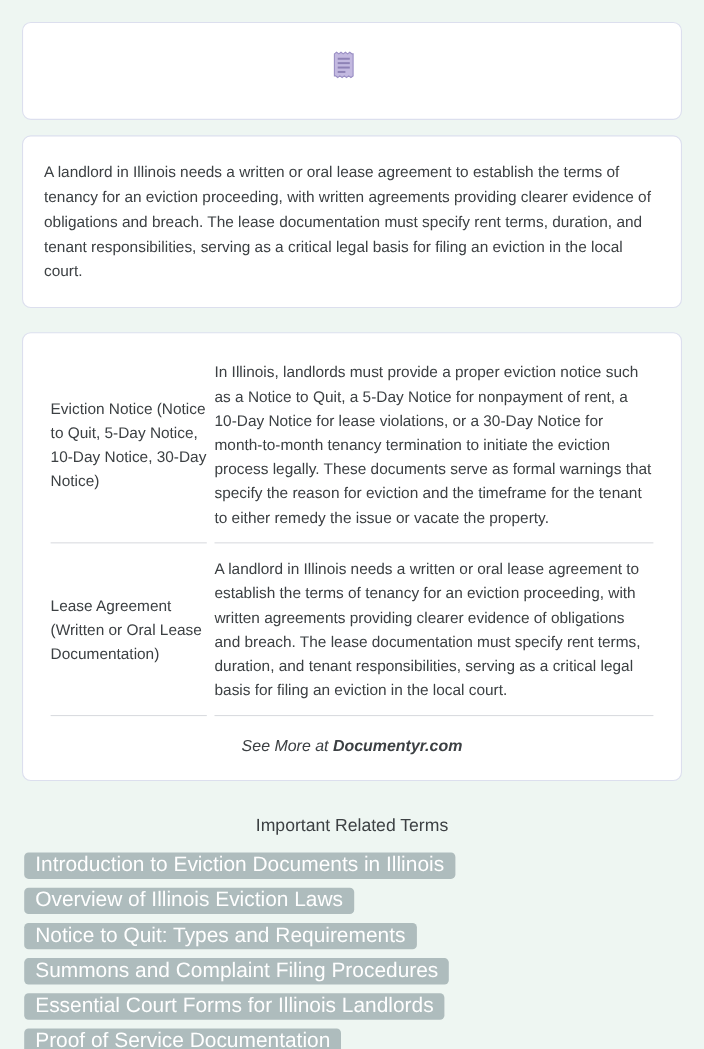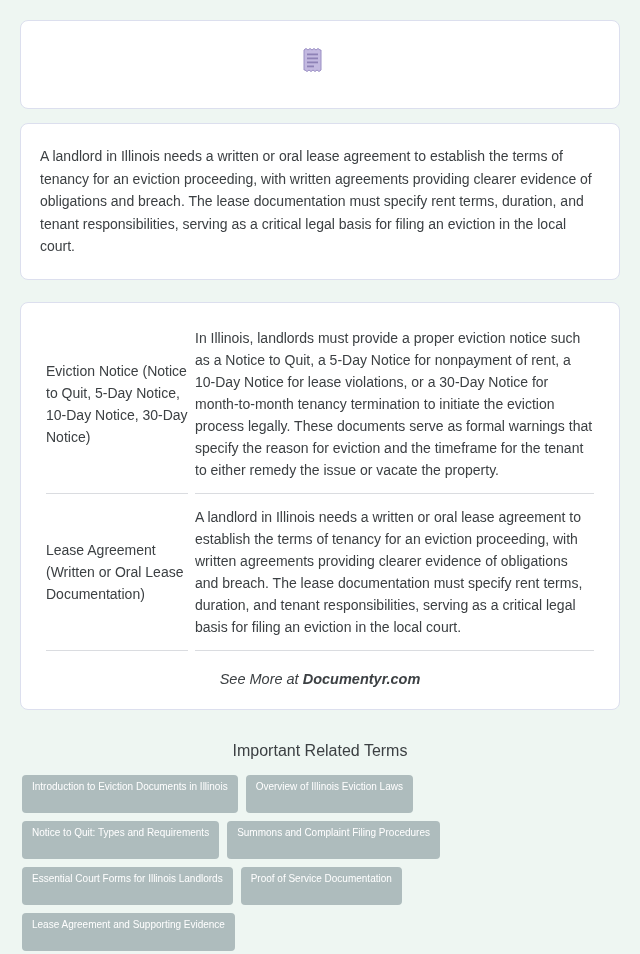--- a/index.html
+++ b/index.html
@@ -88,24 +88,24 @@
     margin-top: 15px;
     display: flex;
     flex-wrap: wrap;
     gap: 8px 8px;
     padding: 0 2px;
   }
   .tag {
     display: inline-block;
     background: #aebcbd;
     color: #ffffff;
-    font-size: 10px;
+    font-size: 19px;
     font-weight: 500;
     line-height: 15px;
-    padding: 4px 10px 19px 10px;
+    padding: 4px 10px 5px 10px;
     border-radius: 4px;
     border: none;
     font-family: inherit;
     cursor: pointer;
     white-space: nowrap;
   }
 </style>
 </head>
 <body>
 

